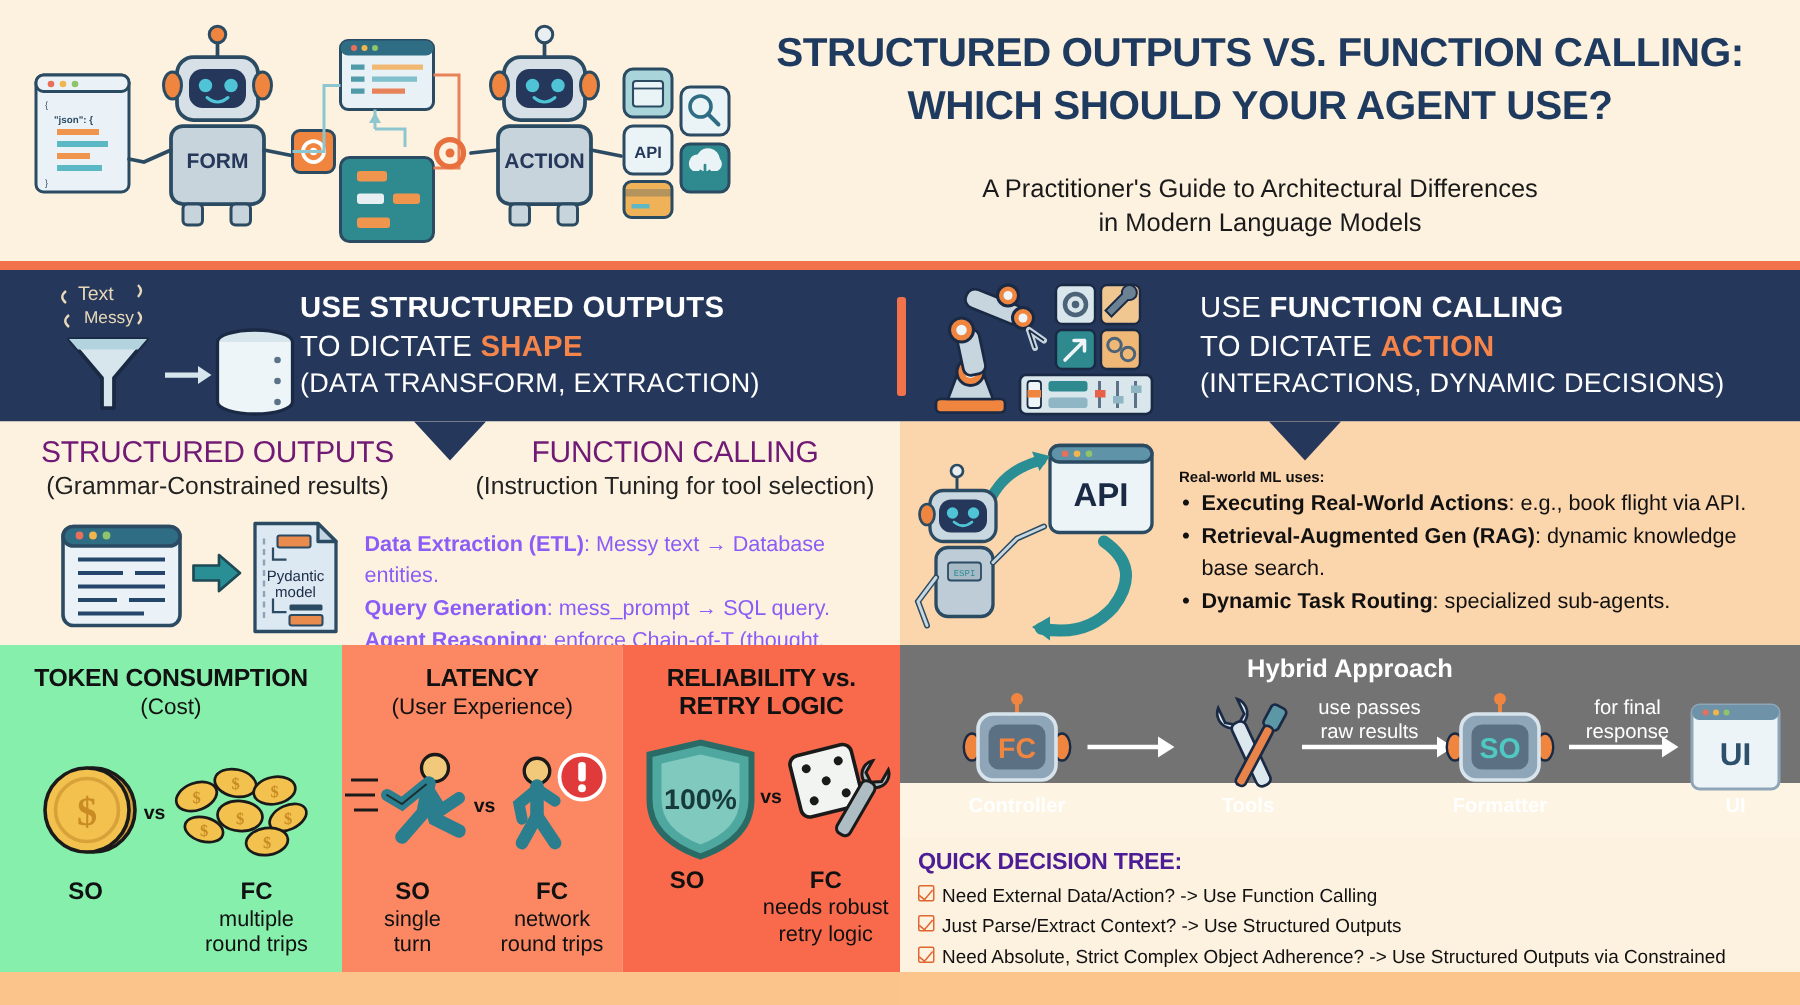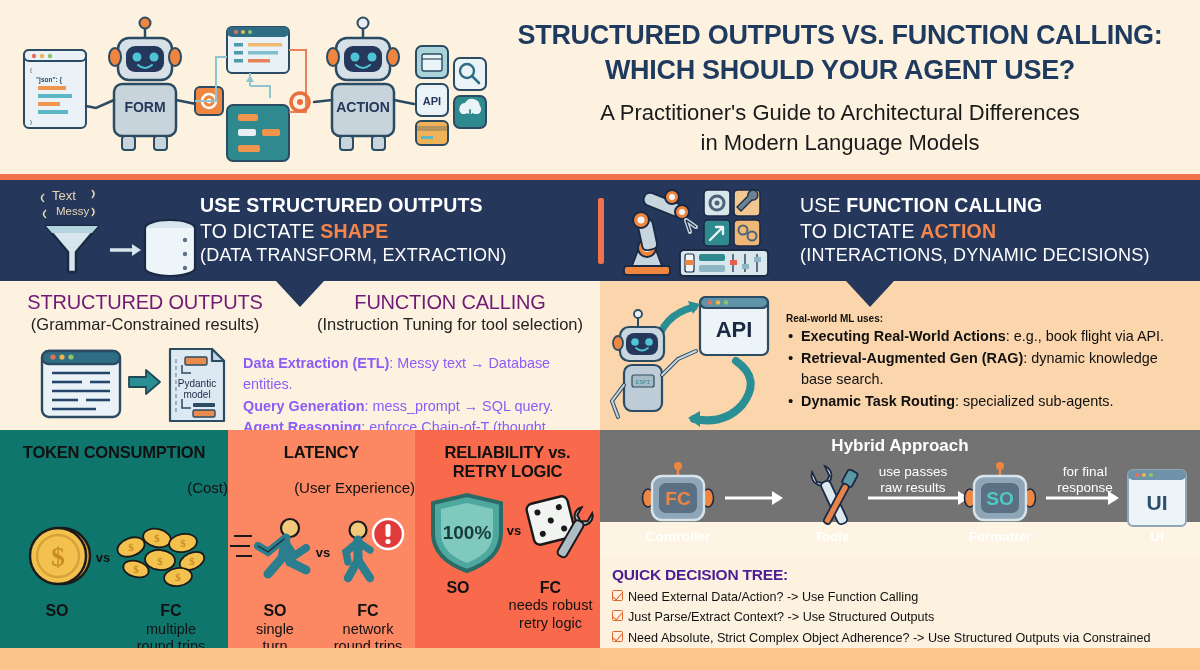--- a/index.html
+++ b/index.html
@@ -20,21 +20,21 @@
     position: absolute; left: 10px; top: 2px; width: 480px; height: 170px;
   }
   .hero-text {
     position: absolute; left: 490px; top: 18px; width: 700px; text-align: center;
   }
   .hero-title {
     color: #1E3A5F; font-weight: bold; font-size: 27px; line-height: 1.28;
     letter-spacing: -0.3px;
   }
   .hero-sub {
-    margin-top: 11px; color: #1a1a1a; font-size: 22px; line-height: 1.35;
+    margin-top: 28px; color: #1a1a1a; font-size: 17px; line-height: 1.35;
   }
 
   .divider-bar {
     position: absolute; left: 0; top: 174px; width: 1200px; height: 6px;
     background: #F2724B;
   }
 
   
   .banner {
     position: absolute; left: 0; top: 180px; width: 1200px; height: 101px;
@@ -72,25 +72,25 @@
 
   .rw-head { font-weight: bold; font-size: 10px; color: #111; margin-bottom: 2px; }
   .rw-list { font-size: 14.4px; line-height: 1.46; color: #111; list-style: none; }
   .rw-list li { position: relative; padding-left: 15px; margin-bottom: 1px; }
   .rw-list li::before { content: "\2022"; position: absolute; left: 2px; top: -1px; font-size: 15px; }
   .rw-list b { font-weight: bold; }
 
   
   .trio { position: absolute; left: 0; top: 430px; width: 600px; height: 218px; }
   .trio-cell { position: absolute; top: 0; height: 218px; text-align: center; }
-  .tc1 { left: 0px;   width: 228px; background: #0f766e; }
+  .tc1 { left: 0px;   width: 228px; background: #86efac; }
   .tc2 { left: 228px; width: 187px; background: #FB8763; }
   .tc3 { left: 415px; width: 185px; background: #F96A4C; }
   .tc-title { margin-top: 13px; font-weight: bold; font-size: 16.5px; color: #111; line-height: 1.14; letter-spacing: -0.2px; }
-  .tc-sub { font-size: 15px; color: #111; margin-top: 17px; text-align: right; }
+  .tc-sub { font-size: 15px; color: #111; margin-top: 1px; }
   .tc-art { position: relative; height: 86px; margin-top: 16px; }
   .tc-legend { display: flex; justify-content: center; gap: 0px; margin-top: 4px; }
   .leg { font-size: 14.5px; color: #111; line-height: 1.18; }
   .leg b { font-weight: bold; font-size: 16px; }
 
   
   .hybrid {
     position: absolute; left: 600px; top: 430px; width: 600px; height: 92px;
     background: #737373;
   }

